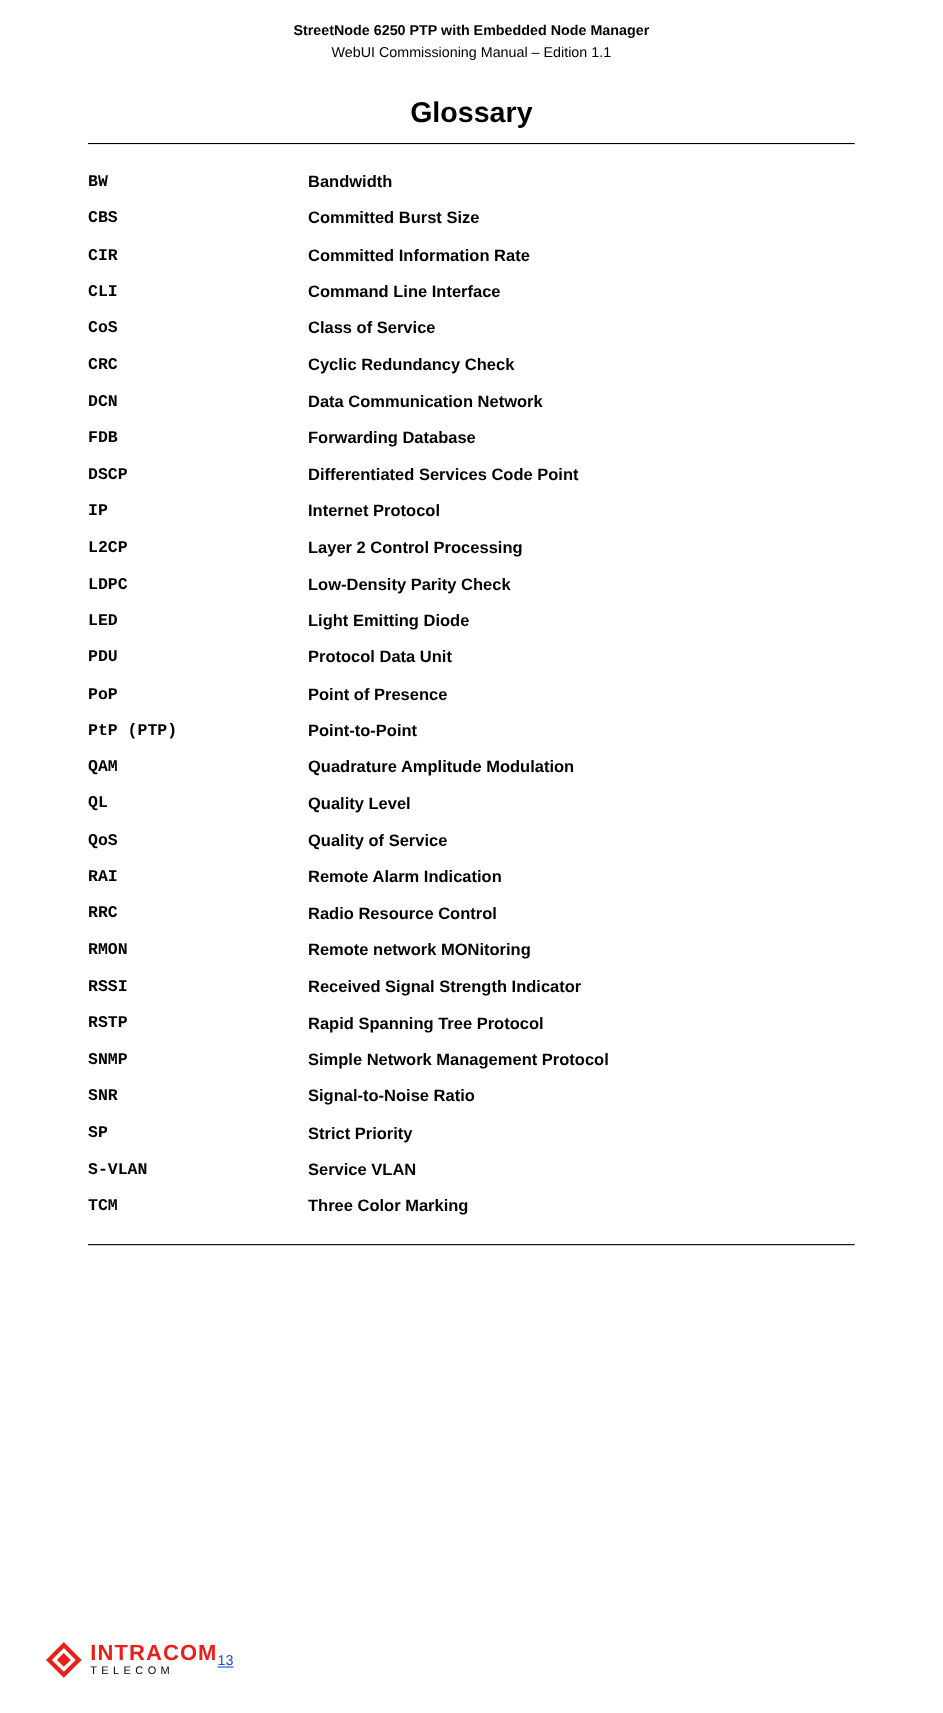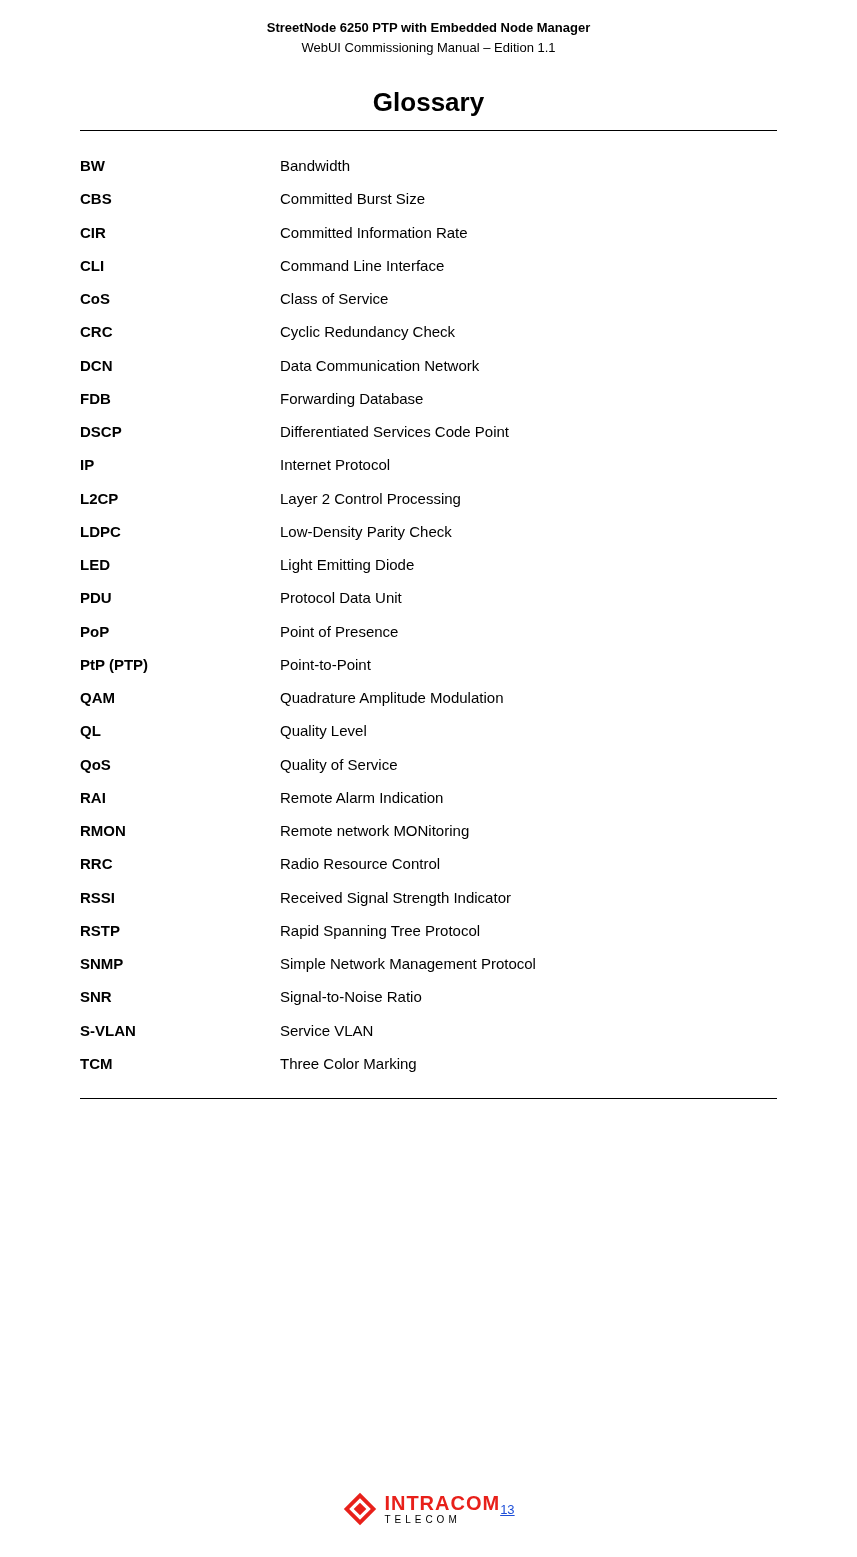--- a/index.html
+++ b/index.html
@@ -66,35 +66,36 @@
       padding: 5px 0;
       vertical-align: top;
       line-height: 1.55;
     }
 
     .glossary-table tr td:first-child {
       font-weight: bold;
       width: 200px;
       min-width: 160px;
       font-size: 15px;
+      font-family: Liberation Mono, monospace;
     }
 
     .glossary-table tr td:last-child {
       font-size: 15px;
-      font-weight: normal;
+      font-weight: bold;
     }
 
     .page-footer {
       position: absolute;
       bottom: 30px;
       left: 0;
       right: 0;
       display: flex;
       align-items: center;
-      justify-content: center;
+      justify-content: flex-start;
       padding: 0 40px;
     }
 
     .logo-area {
       display: flex;
       align-items: center;
       gap: 0;
     }
 
     .logo-icon {
@@ -224,42 +225,46 @@
         </tr>
         <tr>
           <td>QoS</td>
           <td>Quality of Service</td>
         </tr>
         <tr>
           <td>RAI</td>
           <td>Remote Alarm Indication</td>
         </tr>
         <tr>
+          <td>RRC</td>
+          <td>Radio Resource Control</td>
+        </tr>
+        <tr>
           <td>RMON</td>
           <td>Remote network MONitoring</td>
         </tr>
         <tr>
-          <td>RRC</td>
-          <td>Radio Resource Control</td>
-        </tr>
-        <tr>
           <td>RSSI</td>
           <td>Received Signal Strength Indicator</td>
         </tr>
         <tr>
           <td>RSTP</td>
           <td>Rapid Spanning Tree Protocol</td>
         </tr>
         <tr>
           <td>SNMP</td>
           <td>Simple Network Management Protocol</td>
         </tr>
         <tr>
           <td>SNR</td>
           <td>Signal-to-Noise Ratio</td>
+        </tr>
+        <tr>
+          <td>SP</td>
+          <td>Strict Priority</td>
         </tr>
         <tr>
           <td>S-VLAN</td>
           <td>Service VLAN</td>
         </tr>
         <tr>
           <td>TCM</td>
           <td>Three Color Marking</td>
         </tr>
       </tbody>

